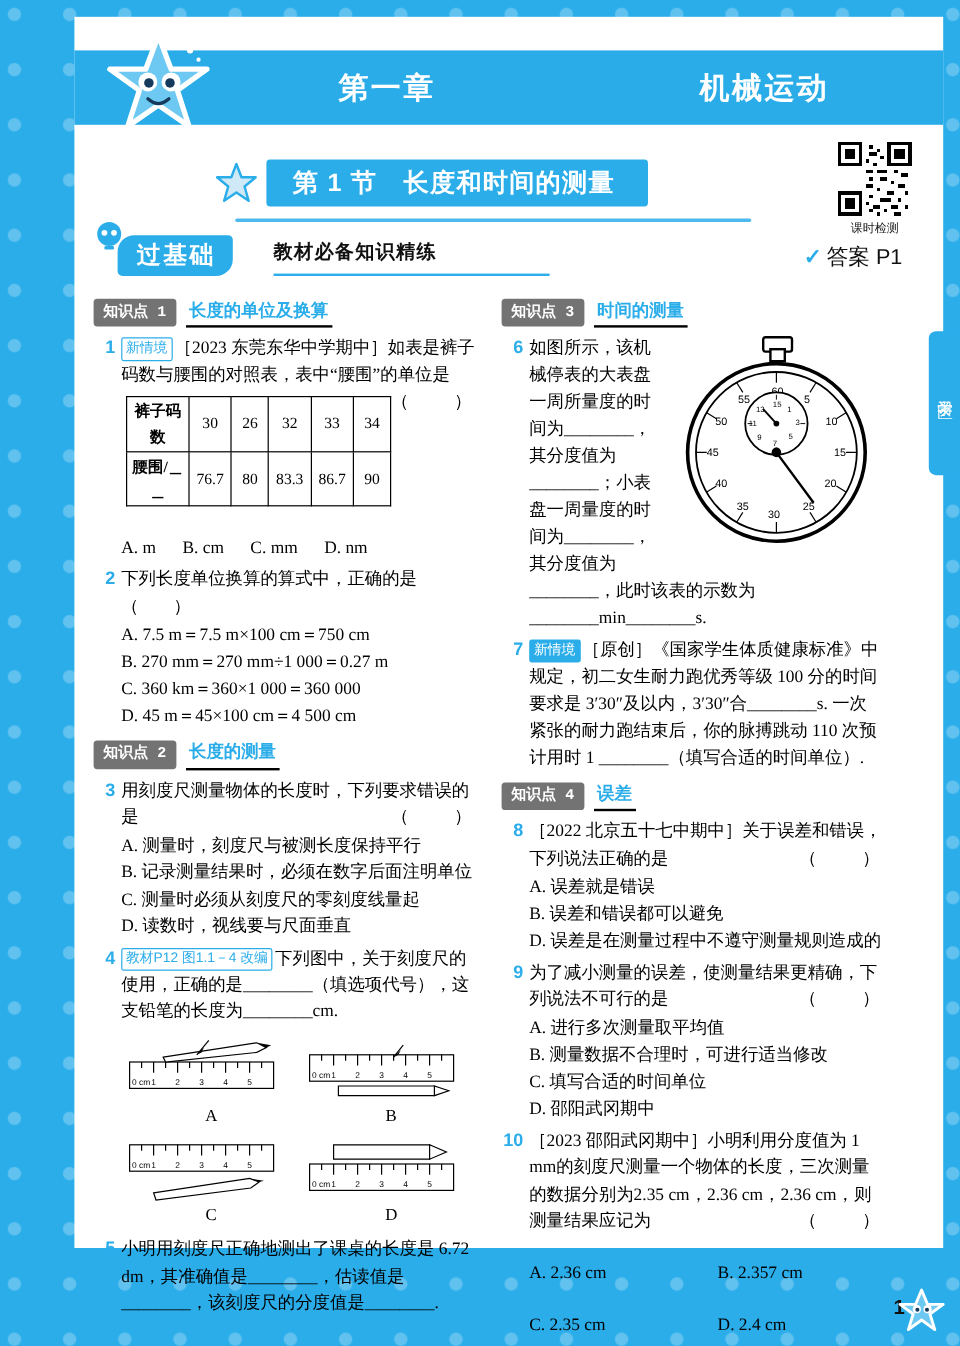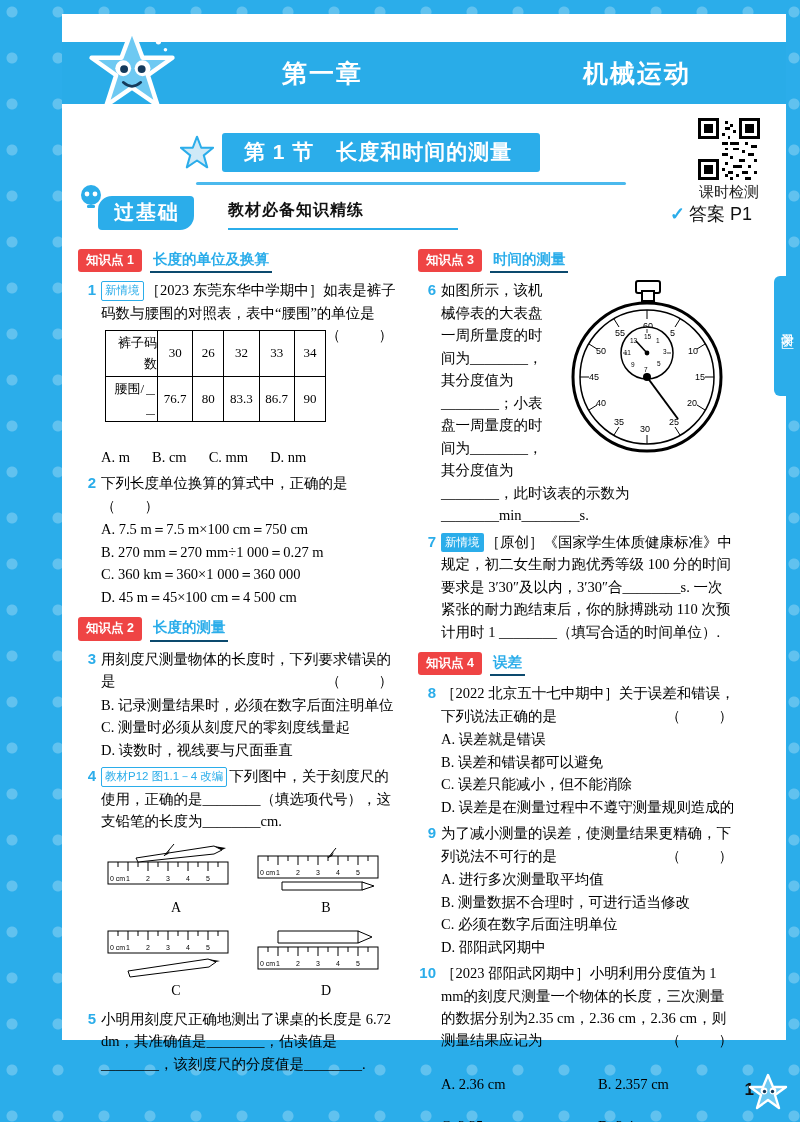--- a/index.html
+++ b/index.html
@@ -63,21 +63,21 @@
     letter-spacing:1px;
     text-align:center;
   }
   .sec-underline{
     position:absolute; left:196px; top:182px; width:430px; height:3px;
     background:#2badea; border-radius:2px; opacity:.85;
   }
   
   .qr-box{ position:absolute; right:40px; top:118px; text-align:center; }
   .qr { width:62px; height:62px; display:block; }
-  .qr-label{ font-size:15px; color:#222; margin-top:3px; font-family:"Liberation Sans",sans-serif;}
+  .qr-label{ font-size:10px; color:#222; margin-top:3px; font-family:"Liberation Sans",sans-serif;}
 
   
   .banner{
     position:absolute; left:78px; top:196px; right:30px; height:34px;
   }
   .banner-badge{
     position:absolute; left:20px; top:0;
     background:#2badea; color:#fff;
     font-family:"Liberation Sans", sans-serif;
     font-weight:bold; font-size:20px;
@@ -106,28 +106,28 @@
     position:absolute; top:240px; width:318px;
     font-size:14.5px; line-height:1.55; color:#000;
   }
   .col-left{ left:78px; }
   .col-right{ left:418px; }
 
   .kp{
     display:flex; align-items:center; margin: 8px 0 6px 0;
   }
   .kp-tag{
-    background:#ef4444; color:#fff; font-size:12.5px; font-weight:bold;
-    font-family:Liberation Sans, sans-serif;
+    background:#737373; color:#fff; font-size:12.5px; font-weight:bold;
+    font-family:Liberation Mono, monospace;
     padding:2px 8px; border-radius:3px; white-space:nowrap;
   }
   .kp-title{
     margin-left:8px; color:#2badea; font-weight:bold; font-size:14.5px;
     font-family:"Liberation Sans", sans-serif;
-    border-bottom:2px solid #0c4a6e;
+    border-bottom:2px solid #000000;
     padding:0 3px 1px 3px;
   }
   .q{ display:flex; margin: 4px 0 2px 0; }
   .qnum{
     color:#2badea; font-weight:bold; font-family:"Liberation Sans",sans-serif;
     font-size:15px; width:18px; flex:0 0 18px; text-align:right; margin-right:5px;
     line-height:1.5;
   }
   .qbody{ flex:1 1 auto; }
   .tagbox{
@@ -149,21 +149,21 @@
   .opt{ margin-right:22px; white-space:nowrap;margin-top:20px;}
   .paren{ float:right; letter-spacing:3px;}
   
   table.sizes{
     border-collapse:collapse; margin:6px 0 4px 4px; font-size:13px;
   }
   table.sizes td{
     border:1px solid #000; padding:2px 0; text-align:center; width:44px;
     height:21px;
   }
-  table.sizes td.hd{ width:78px; text-align:right; }
+  table.sizes td.hd{ width:78px; text-align:center;font-weight:bold; }
 
   
   .rulers{ margin-top:6px; }
   .ruler-row{ display:flex; justify-content:space-between; margin-bottom:2px;}
   .ruler-cell{ width:150px; text-align:center; }
   .ruler-cap{ font-size:14px; font-family:"Liberation Serif",serif; margin-top:1px;}
   svg.ruler{ display:block; margin:0 auto; }
 
   
   .stopwatch{ float:right; margin:0 0 4px 6px; }
@@ -350,20 +350,21 @@
     <div class="kp-tag">知识点 2</div>
     <div class="kp-title">长度的测量</div>
   </div>
 
   <div class="q">
     <div class="qnum">3</div>
     <div class="qbody">
       <span>用刻度尺测量物体的长度时，下列要求错误的是</span>
       <span class="paren">（　　）</span>
       <div class="opts">
+        <div>A. 测量时，刻度尺与被测长度保持平行</div>
         <div>B. 记录测量结果时，必须在数字后面注明单位</div>
         <div>C. 测量时必须从刻度尺的零刻度线量起</div>
         <div>D. 读数时，视线要与尺面垂直</div>
       </div>
     </div>
   </div>
 
   <div class="q">
     <div class="qnum">4</div>
     <div class="qbody">
@@ -577,35 +578,34 @@
   </div>
 
   <div class="q">
     <div class="qnum">8</div>
     <div class="qbody">
       <span>［2022 北京五十七中期中］关于误差和错误，下列说法正确的是</span>
       <span class="paren">（　　）</span>
       <div class="opts">
         <div>A. 误差就是错误</div>
         <div>B. 误差和错误都可以避免</div>
-        <div>C. 误差只能减小，但不能消除</div>
         <div>D. 误差是在测量过程中不遵守测量规则造成的</div>
       </div>
     </div>
   </div>
 
   <div class="q">
     <div class="qnum">9</div>
     <div class="qbody">
       <span>为了减小测量的误差，使测量结果更精确，下列说法不可行的是</span>
       <span class="paren">（　　）</span>
       <div class="opts">
         <div>A. 进行多次测量取平均值</div>
         <div>B. 测量数据不合理时，可进行适当修改</div>
-        <div>C. 必须在数字后面注明单位</div>
+        <div>C. 填写合适的时间单位</div>
         <div>D. 邵阳武冈期中</div>
       </div>
     </div>
   </div>
 
   <div class="q">
     <div class="qnum">10</div>
     <div class="qbody">
       <span>［2023 邵阳武冈期中］小明利用分度值为 1 mm的刻度尺测量一个物体的长度，三次测量的数据分别为2.35 cm，2.36 cm，2.36 cm，则测量结果应记为</span>
       <span class="paren">（　　）</span>

